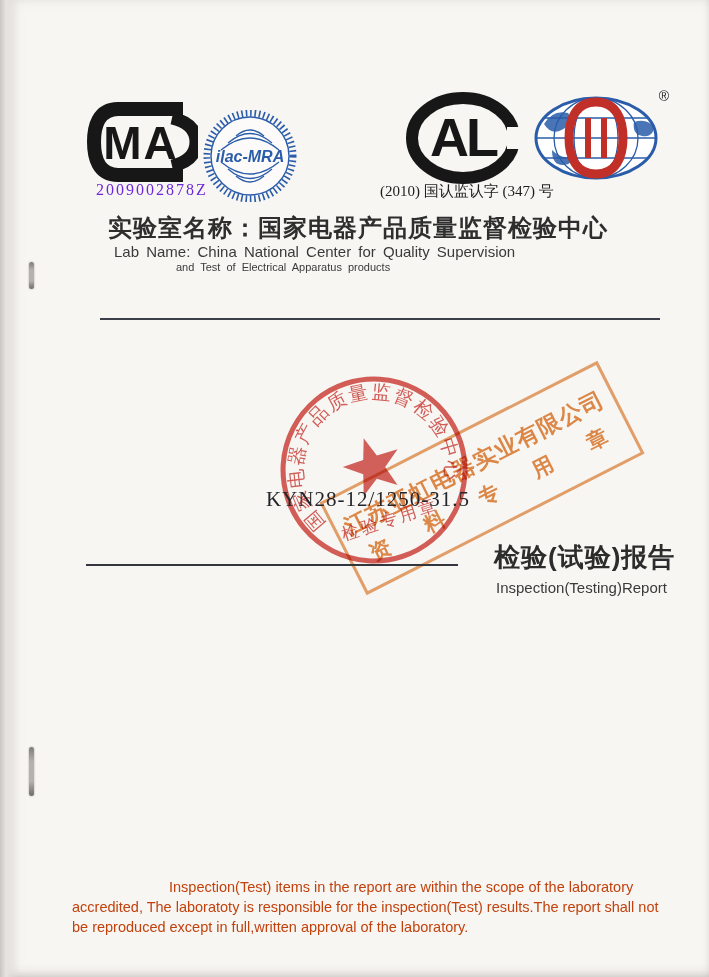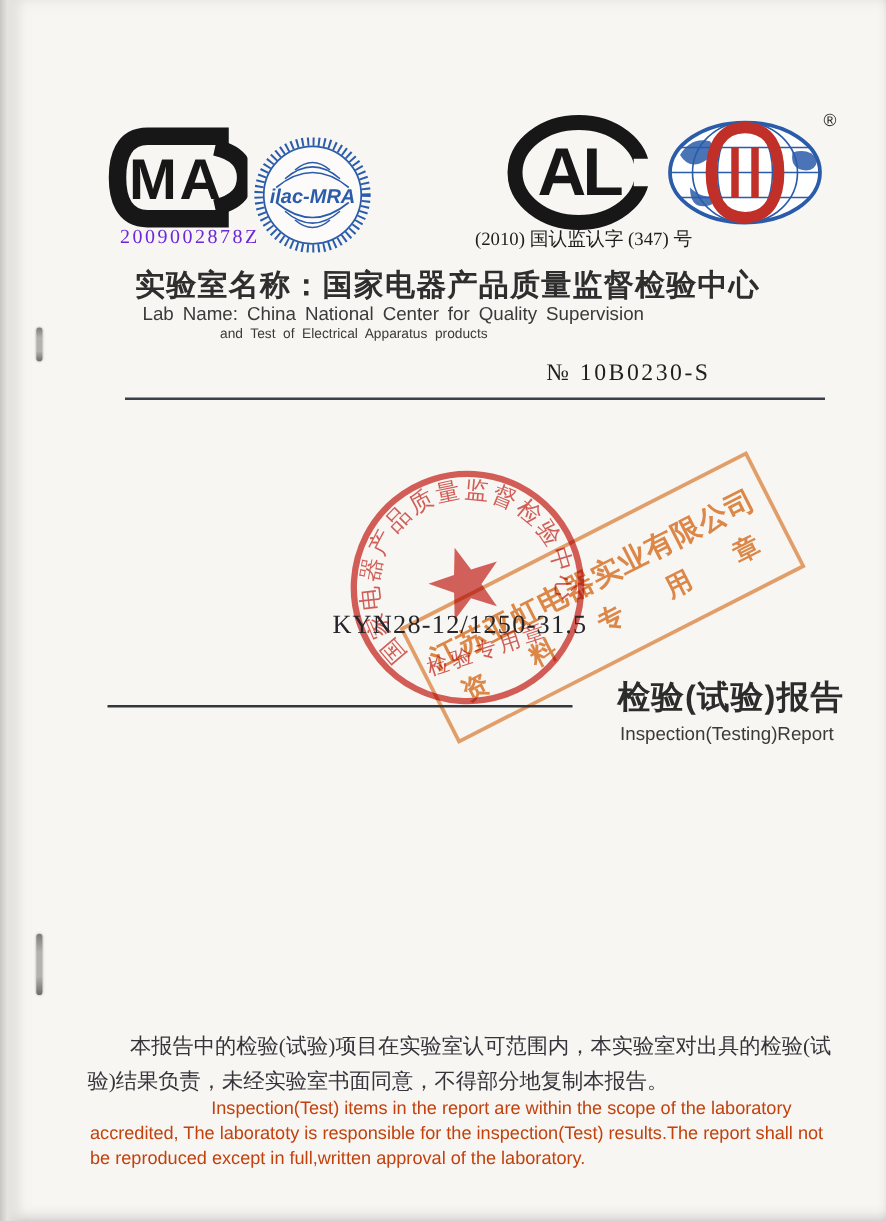--- a/index.html
+++ b/index.html
@@ -132,21 +132,20 @@
     </svg>
   </div>
 
   <div class="abs cma-number">2009002878Z</div>
   <div class="abs accreditation-number">(2010) 国认监认字 (347) 号</div>
 
   <div class="abs lab-name-zh">实验室名称：国家电器产品质量监督检验中心</div>
   <div class="abs lab-name-en1">Lab Name: China National Center for Quality Supervision</div>
   <div class="abs lab-name-en2">and Test of Electrical Apparatus products</div>
 
-  <div class="abs serial-number">№ 10B0230-S</div>
   <div class="abs rule-top"></div>
 
   <div class="abs round-stamp">
     <svg width="192" height="192" viewBox="0 0 190 190">
       <defs>
         <path id="arcPath" d="M 33.5 130.5 A 71 71 0 1 1 156.5 130.5" fill="none"></path>
       </defs>
       <circle cx="95" cy="95" r="90" fill="none" stroke="#cf3a33" stroke-width="5" opacity="0.92"></circle>
       <text font-family="Liberation Serif,serif" font-size="19" fill="#cf3a33" opacity="0.92">
         <textPath href="#arcPath" startOffset="0" textLength="292" lengthAdjust="spacing">国家电器产品质量监督检验中心</textPath>
@@ -162,16 +161,15 @@
   </div>
 
   <div class="abs model-block">
     <div class="model-line1">KYN28-12/1250-31.5</div>
   </div>
   <div class="abs model-underline"></div>
 
   <div class="abs report-title-zh">检验(试验)报告</div>
   <div class="abs report-title-en">Inspection(Testing)Report</div>
 
-  <p class="abs notice-zh">本报告中的检验(试验)项目在实验室认可范围内，本实验室对出具的检验(试验)结果负责，未经实验室书面同意，不得部分地复制本报告。</p>
   <p class="abs notice-en">Inspection(Test) items in the report are within the scope of the laboratory accredited, The laboratoty is responsible for the inspection(Test) results.The report shall not be reproduced except in full,written approval of the laboratory.</p>
 
 </div>
 
 </body></html>

